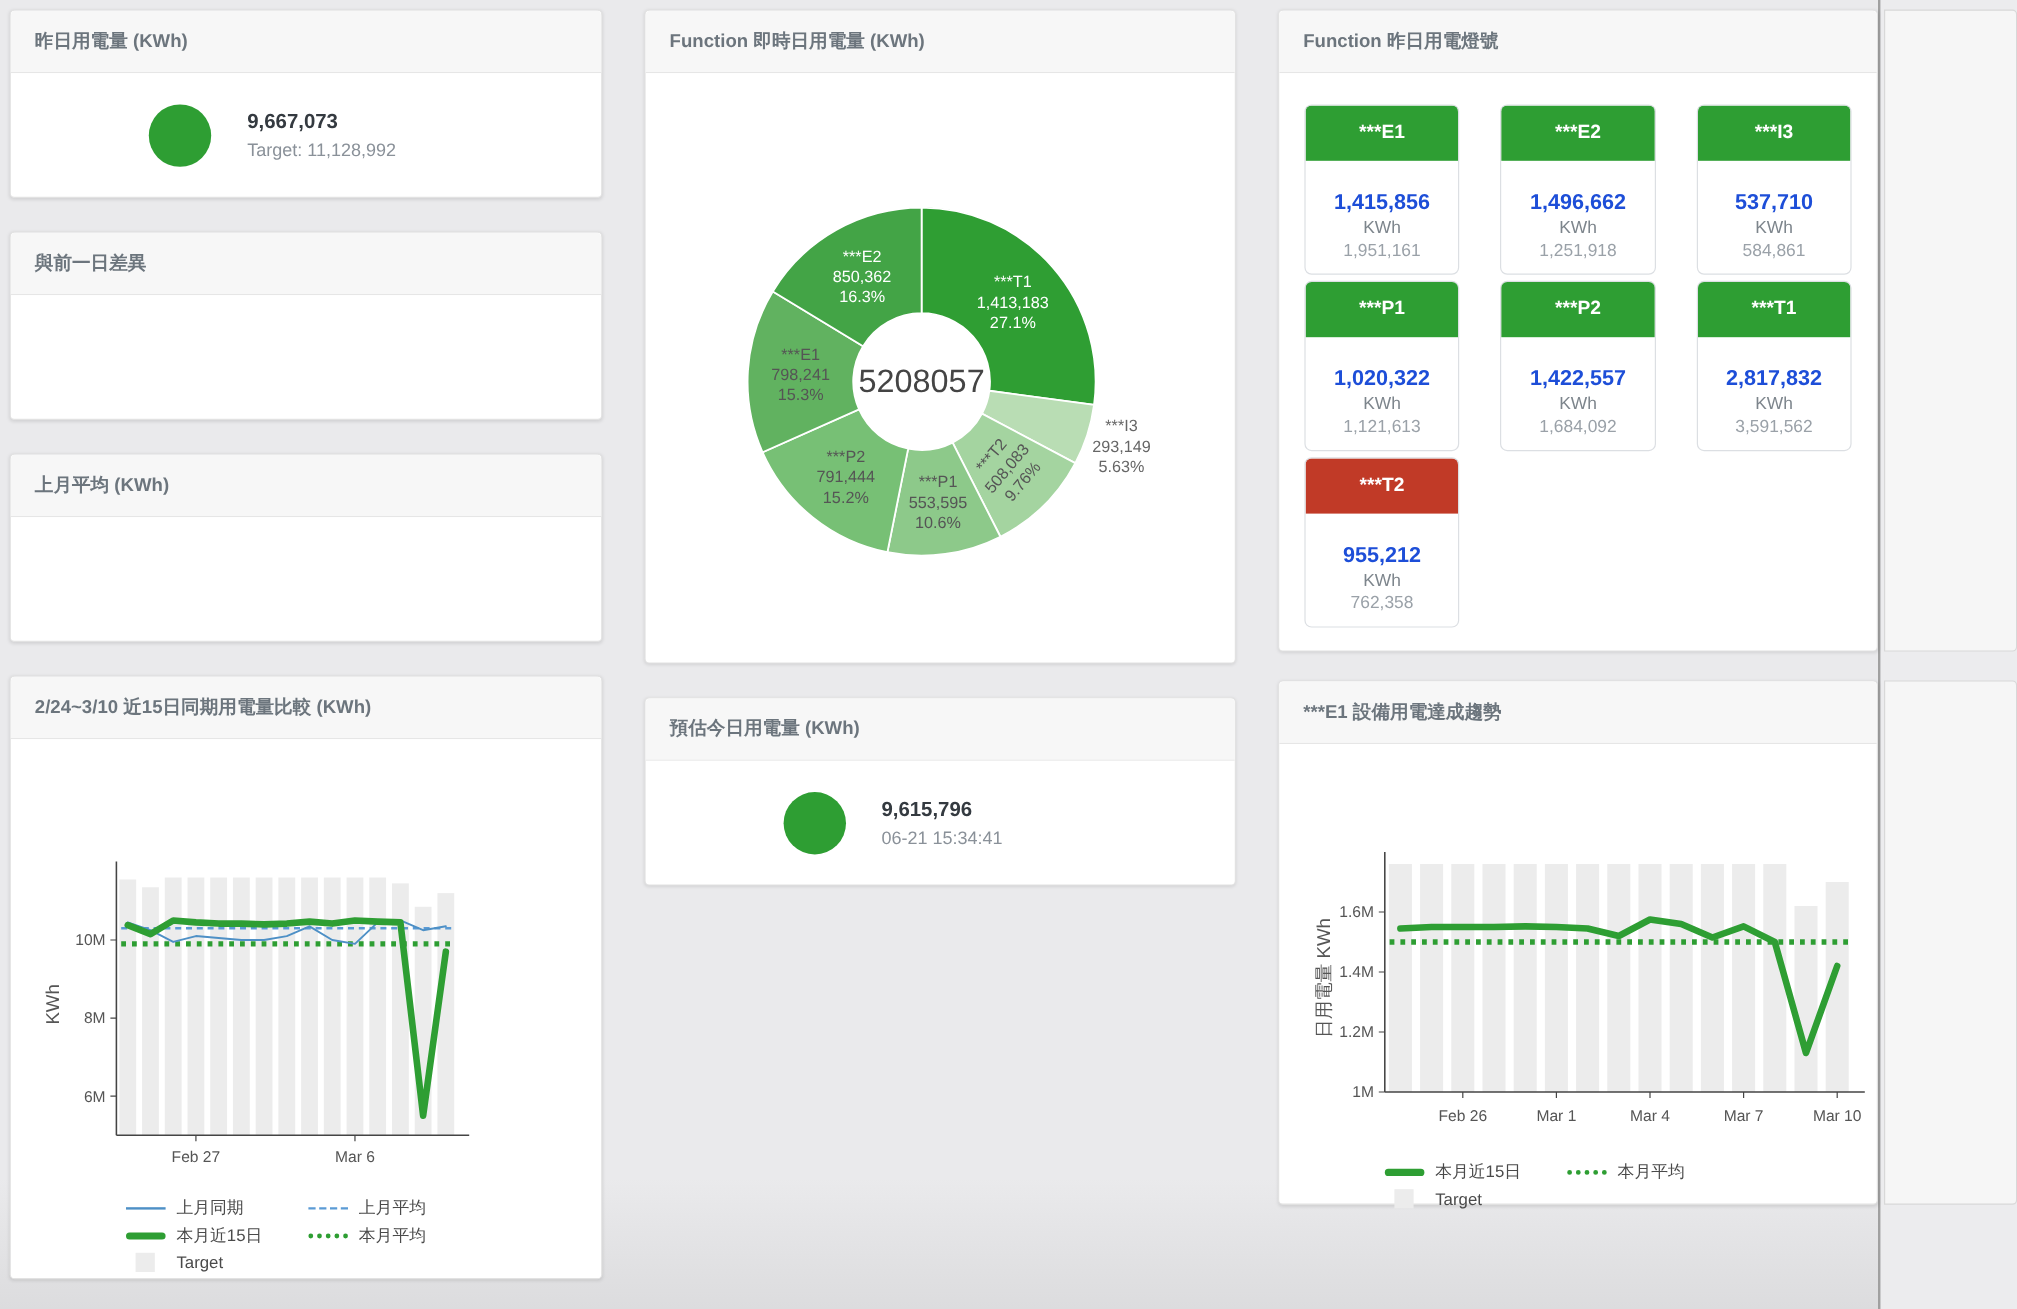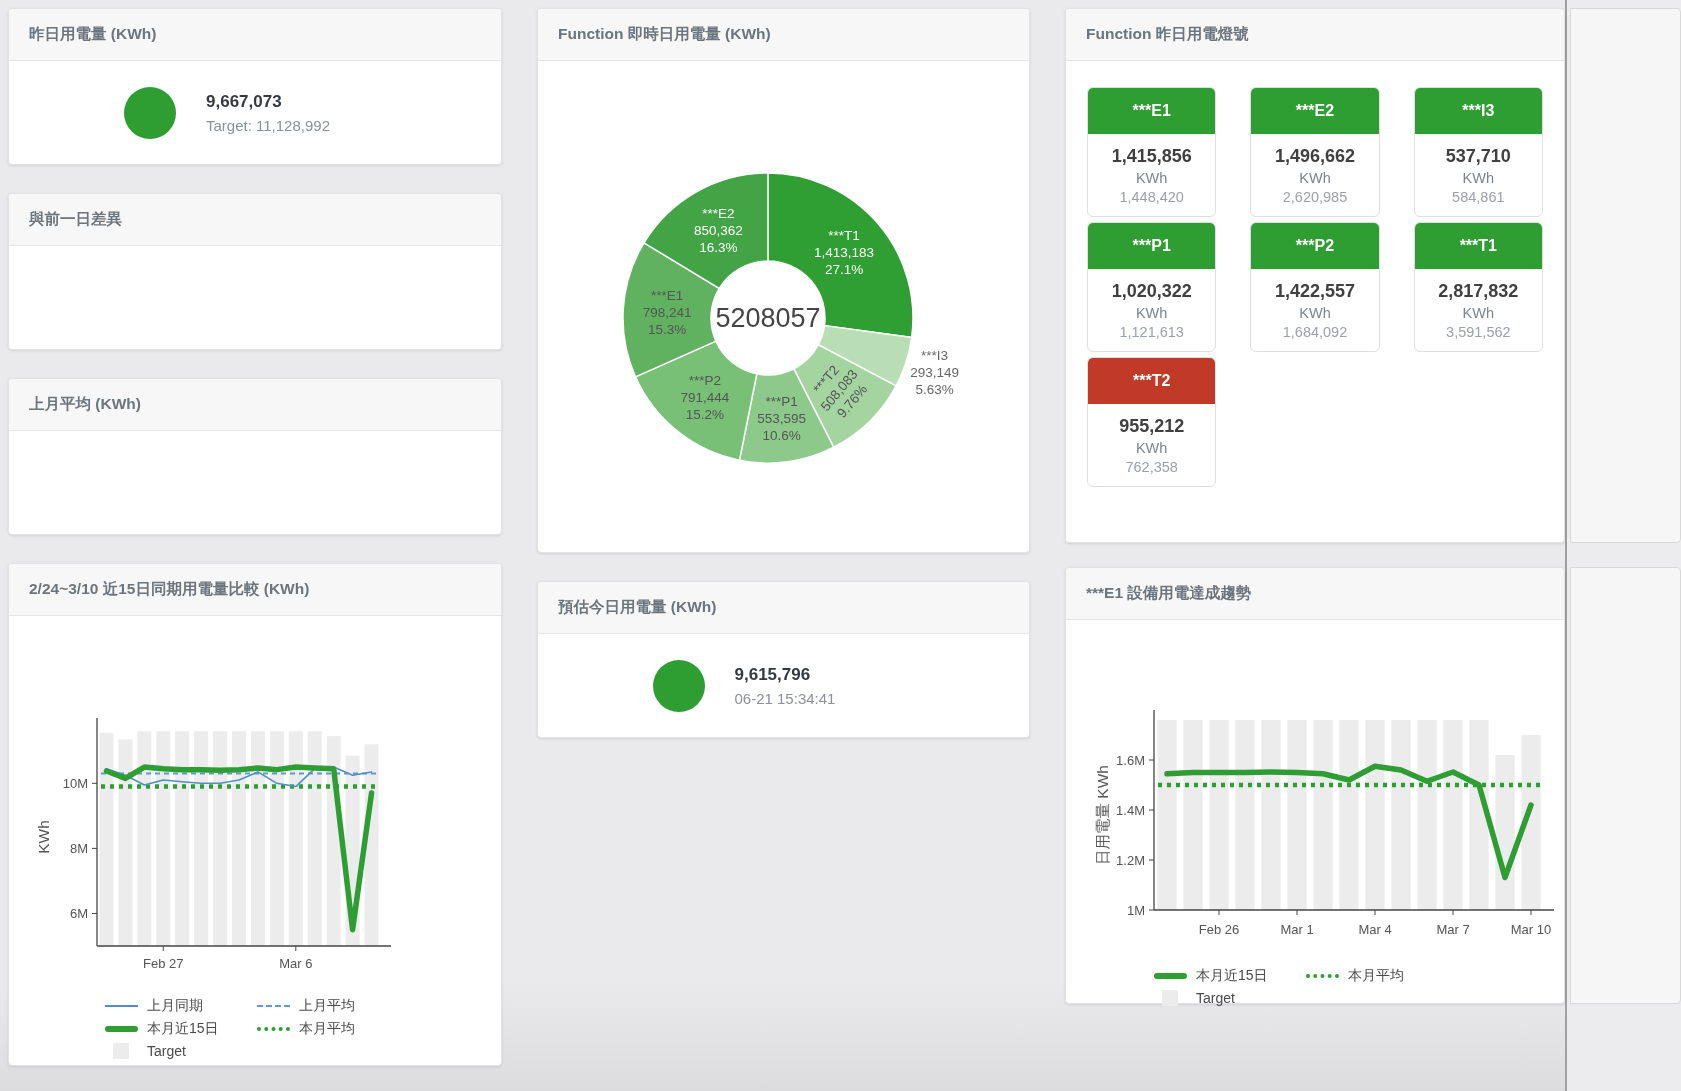--- a/index.html
+++ b/index.html
@@ -48,21 +48,21 @@
     padding:26px 21px 0 21px;
     display:grid;grid-template-columns:repeat(3,1fr);
     column-gap:34px;row-gap:5px;
   }
   .tile{
     border:1px solid #dcdfe3;border-radius:6px;overflow:hidden;
     text-align:center;background:#fff;
   }
   .tile-head{background:var(--green);color:#fff;font-weight:bold;font-size:16px;padding:14px 0;}
   .tile[data-status="red"] .tile-head{background:var(--red);}
-  .tile-value{font-size:18px;font-weight:bold;color:#404040;margin-top:12px;}
+  .tile-value{font-size:18px;font-weight:bold;color:#1d4ed8;margin-top:24px;}
   .tile-unit{font-size:14.5px;color:#7d858c;margin-top:3px;}
   .tile-target{font-size:14.5px;color:#9aa1a8;margin:3px 0 11px;}
   
   .legend{font-size:14px;color:#4a4a4a;}
   .legend-row{display:flex;margin-top:5px;}
   .legend-item{display:flex;align-items:center;gap:9px;width:152px;}
   .sw{width:33px;display:inline-block;flex:0 0 auto;}
   .sw-line-blue{height:0;border-top:2.5px solid var(--blue);}
   .sw-dash-blue{height:0;border-top:2.5px dashed var(--blue-light);}
   .sw-thick-green{height:6px;background:var(--green);border-radius:3px;}
@@ -199,27 +199,27 @@
   </div>
 </div>
 
 <div class="card" style="left:1065px;top:8px;width:500px;height:535px;">
   <div class="card-head">Function 昨日用電燈號</div>
   <div class="tiles">
     <div class="tile" data-status="green">
       <div class="tile-head">***E1</div>
       <div class="tile-value">1,415,856</div>
       <div class="tile-unit">KWh</div>
-      <div class="tile-target">1,448,420</div>
+      <div class="tile-target">1,951,161</div>
     </div>
     <div class="tile" data-status="green">
       <div class="tile-head">***E2</div>
       <div class="tile-value">1,496,662</div>
       <div class="tile-unit">KWh</div>
-      <div class="tile-target">2,620,985</div>
+      <div class="tile-target">1,251,918</div>
     </div>
     <div class="tile" data-status="green">
       <div class="tile-head">***I3</div>
       <div class="tile-value">537,710</div>
       <div class="tile-unit">KWh</div>
       <div class="tile-target">584,861</div>
     </div>
     <div class="tile" data-status="green">
       <div class="tile-head">***P1</div>
       <div class="tile-value">1,020,322</div>

